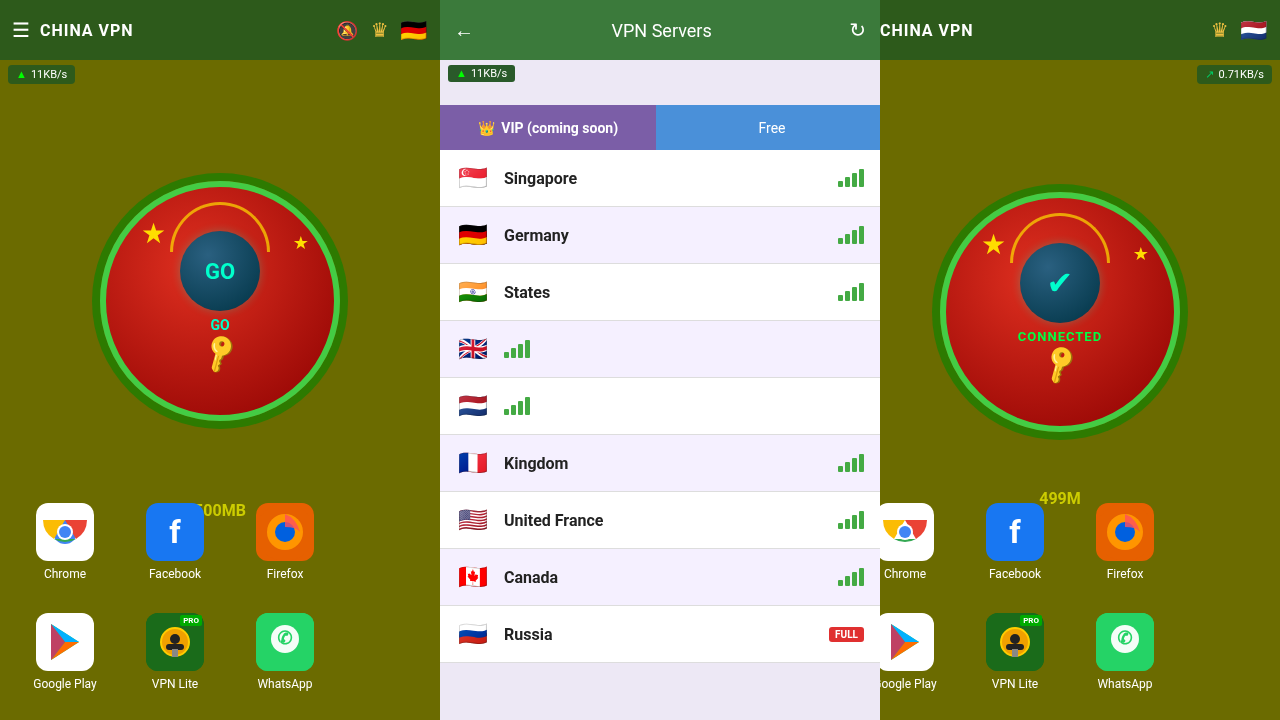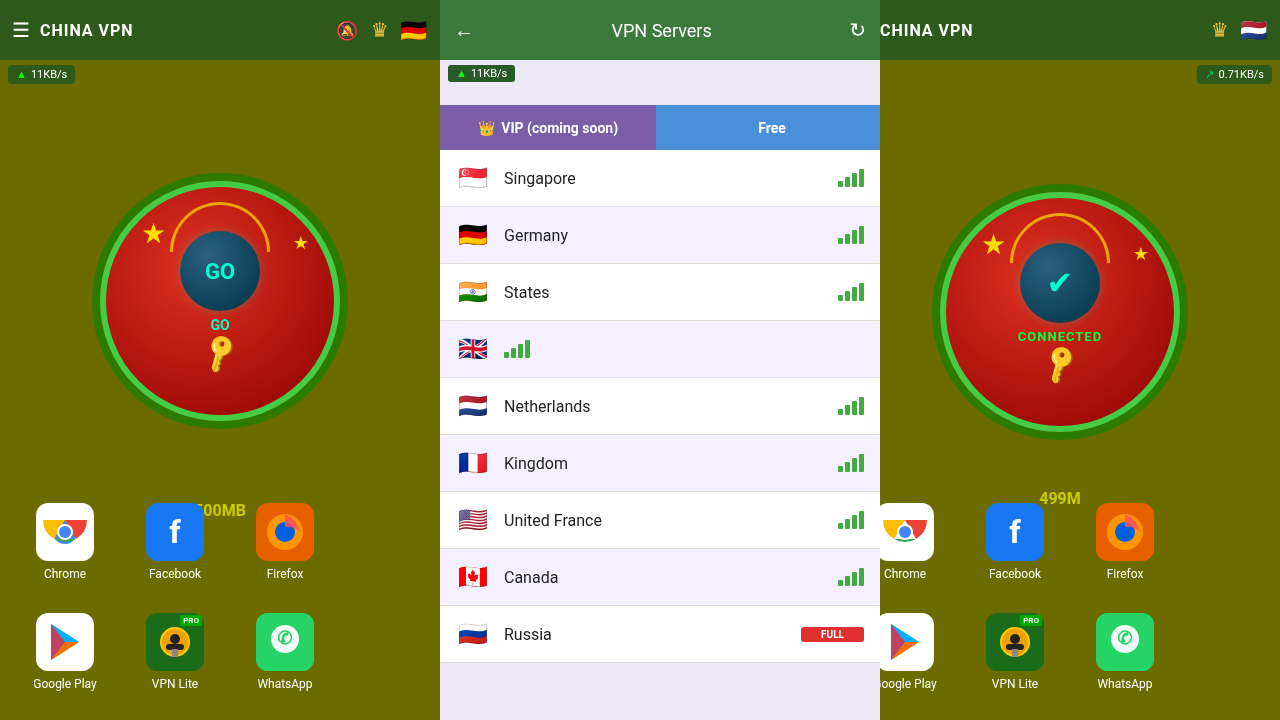--- a/index.html
+++ b/index.html
@@ -140,41 +140,41 @@
     .tabs-row { display: flex; height: 45px; }
     .tab-vip {
       flex: 1; background: #7b5ea7;
       display: flex; align-items: center; justify-content: center;
       color: white; font-size: 14px; font-weight: bold; cursor: pointer;
       gap: 6px;
     }
     .tab-free {
       flex: 1; background: #4a90d9;
       display: flex; align-items: center; justify-content: center;
-      color: white; font-size: 14px; font-weight: bold; cursor: pointer; padding-left: 8px;
+      color: white; font-size: 14px; font-weight: normal; cursor: pointer; padding-left: 8px;
     }
     .server-list {
       flex: 1; overflow-y: auto; background: #ede8f5;
     }
     .server-item {
       display: flex; align-items: center; padding: 14px 16px;
       border-bottom: 1px solid #ddd; cursor: pointer; background: white;
     }
     .server-item:nth-child(even) { background: #f5f0ff; }
     .flag-emoji { font-size: 24px; margin-right: 14px; width: 34px; text-align: center; }
-    .country-name { flex: 1; font-size: 16px; color: #222; font-weight: 400; }
+    .country-name { flex: 1; font-size: 16px; color: #222; font-weight: 700; }
     .signal-bars { display: flex; align-items: flex-end; gap: 2px; }
     .bar { background: #44aa44; border-radius: 1px; width: 5px; }
     .bar1 { height: 6px; }
     .bar2 { height: 10px; }
     .bar3 { height: 14px; }
     .bar4 { height: 18px; }
     .full-badge {
       background: #e03030; color: white; font-size: 10px; font-weight: bold;
-      padding: 2px 20px; border-radius: 3px; margin-left: 6px;
+      padding: 2px 6px; border-radius: 3px; margin-left: 6px;
     }
   </style>
 </head>
 <body>
 
 <div class="bg"></div>
 
 <div class="top-bar-left">
   <span class="hamburger-icon">☰</span>
   <span class="app-title">CHINA VPN</span>
@@ -434,21 +434,20 @@
         <span class="flag-emoji">🇬🇧</span>
         <div class="signal-bars">
           <div class="bar bar1" style="height: 6px;"></div>
           <div class="bar bar2" style="height: 10px;"></div>
           <div class="bar bar3" style="height: 14px;"></div>
           <div class="bar bar4" style="height: 18px;"></div>
         </div>
       </div>
       <div class="server-item">
         <span class="flag-emoji">🇳🇱</span>
-        <span class="country-name">Netherlands</span>
         <div class="signal-bars">
           <div class="bar bar1" style="height: 6px;"></div>
           <div class="bar bar2" style="height: 10px;"></div>
           <div class="bar bar3" style="height: 14px;"></div>
           <div class="bar bar4" style="height: 18px;"></div>
         </div>
       </div>
       <div class="server-item">
         <span class="flag-emoji">🇫🇷</span>
         <span class="country-name">Kingdom</span>

